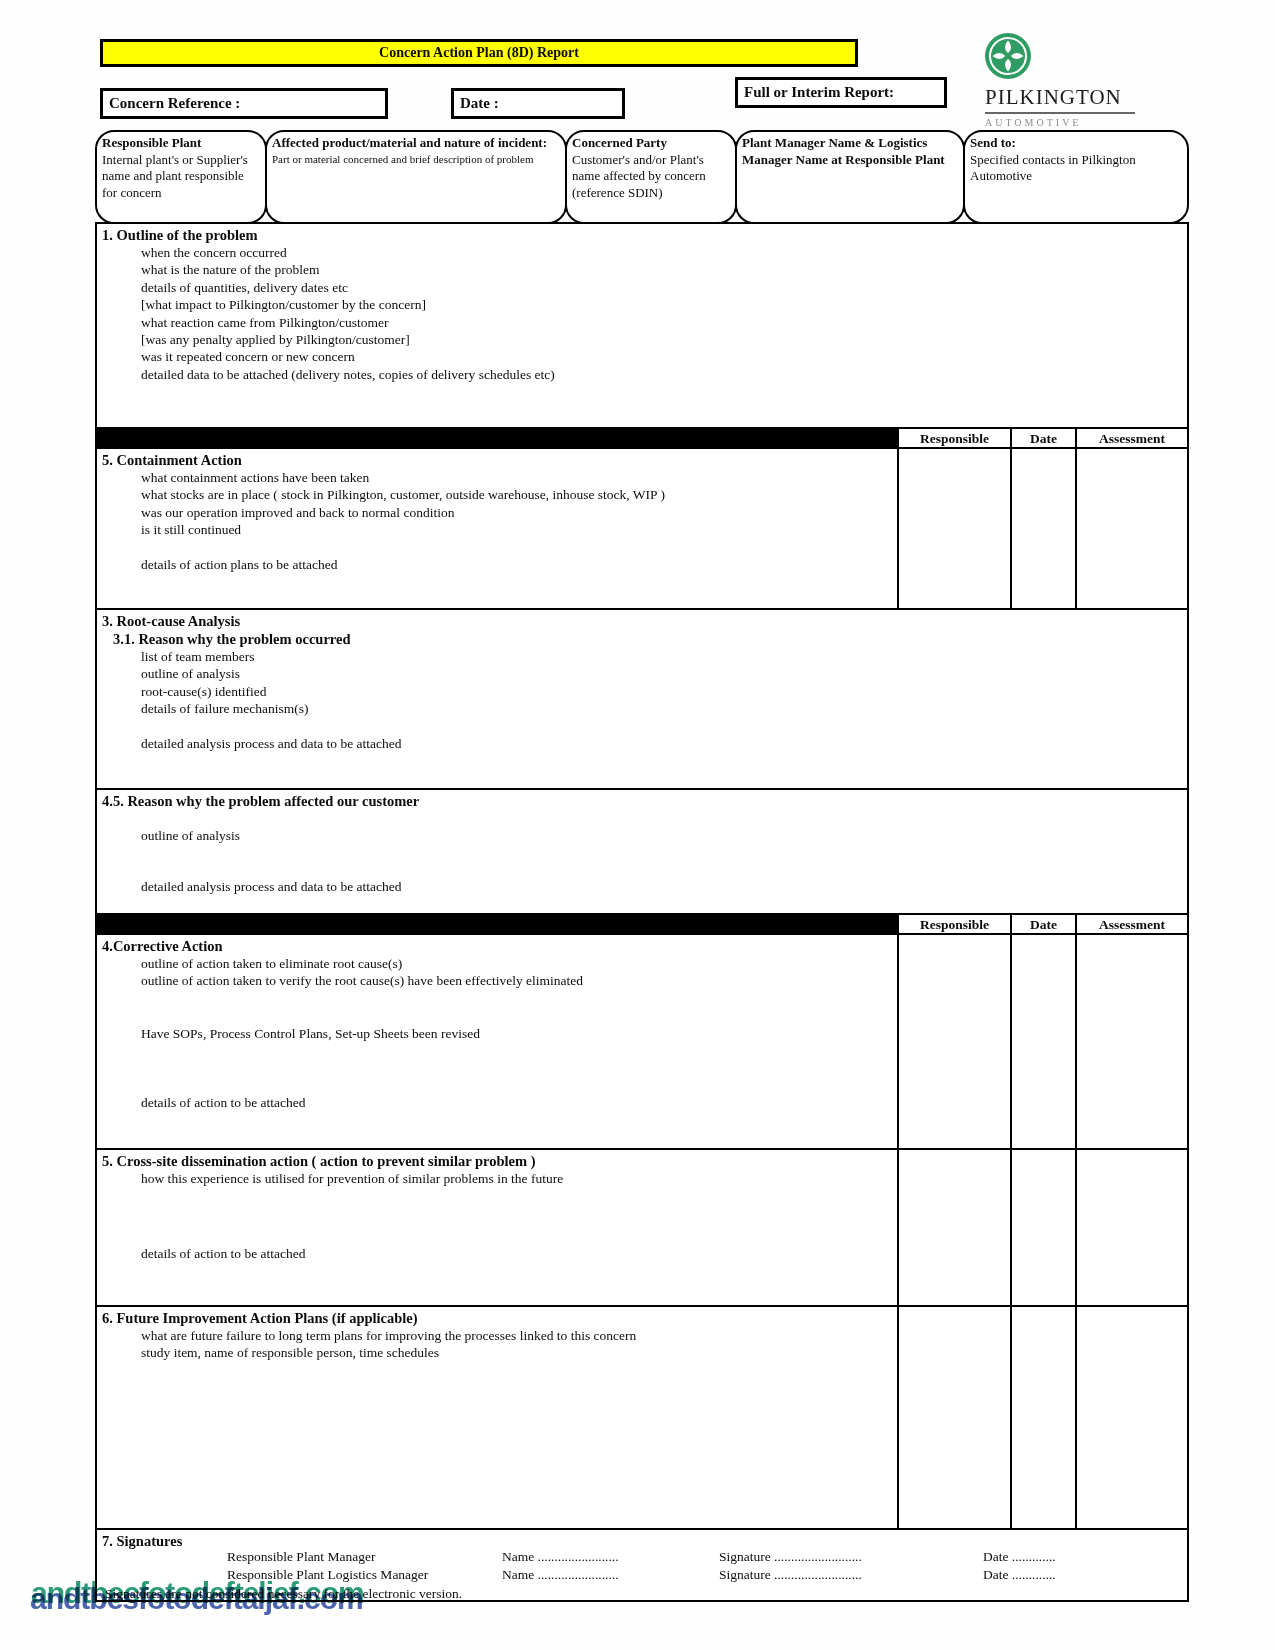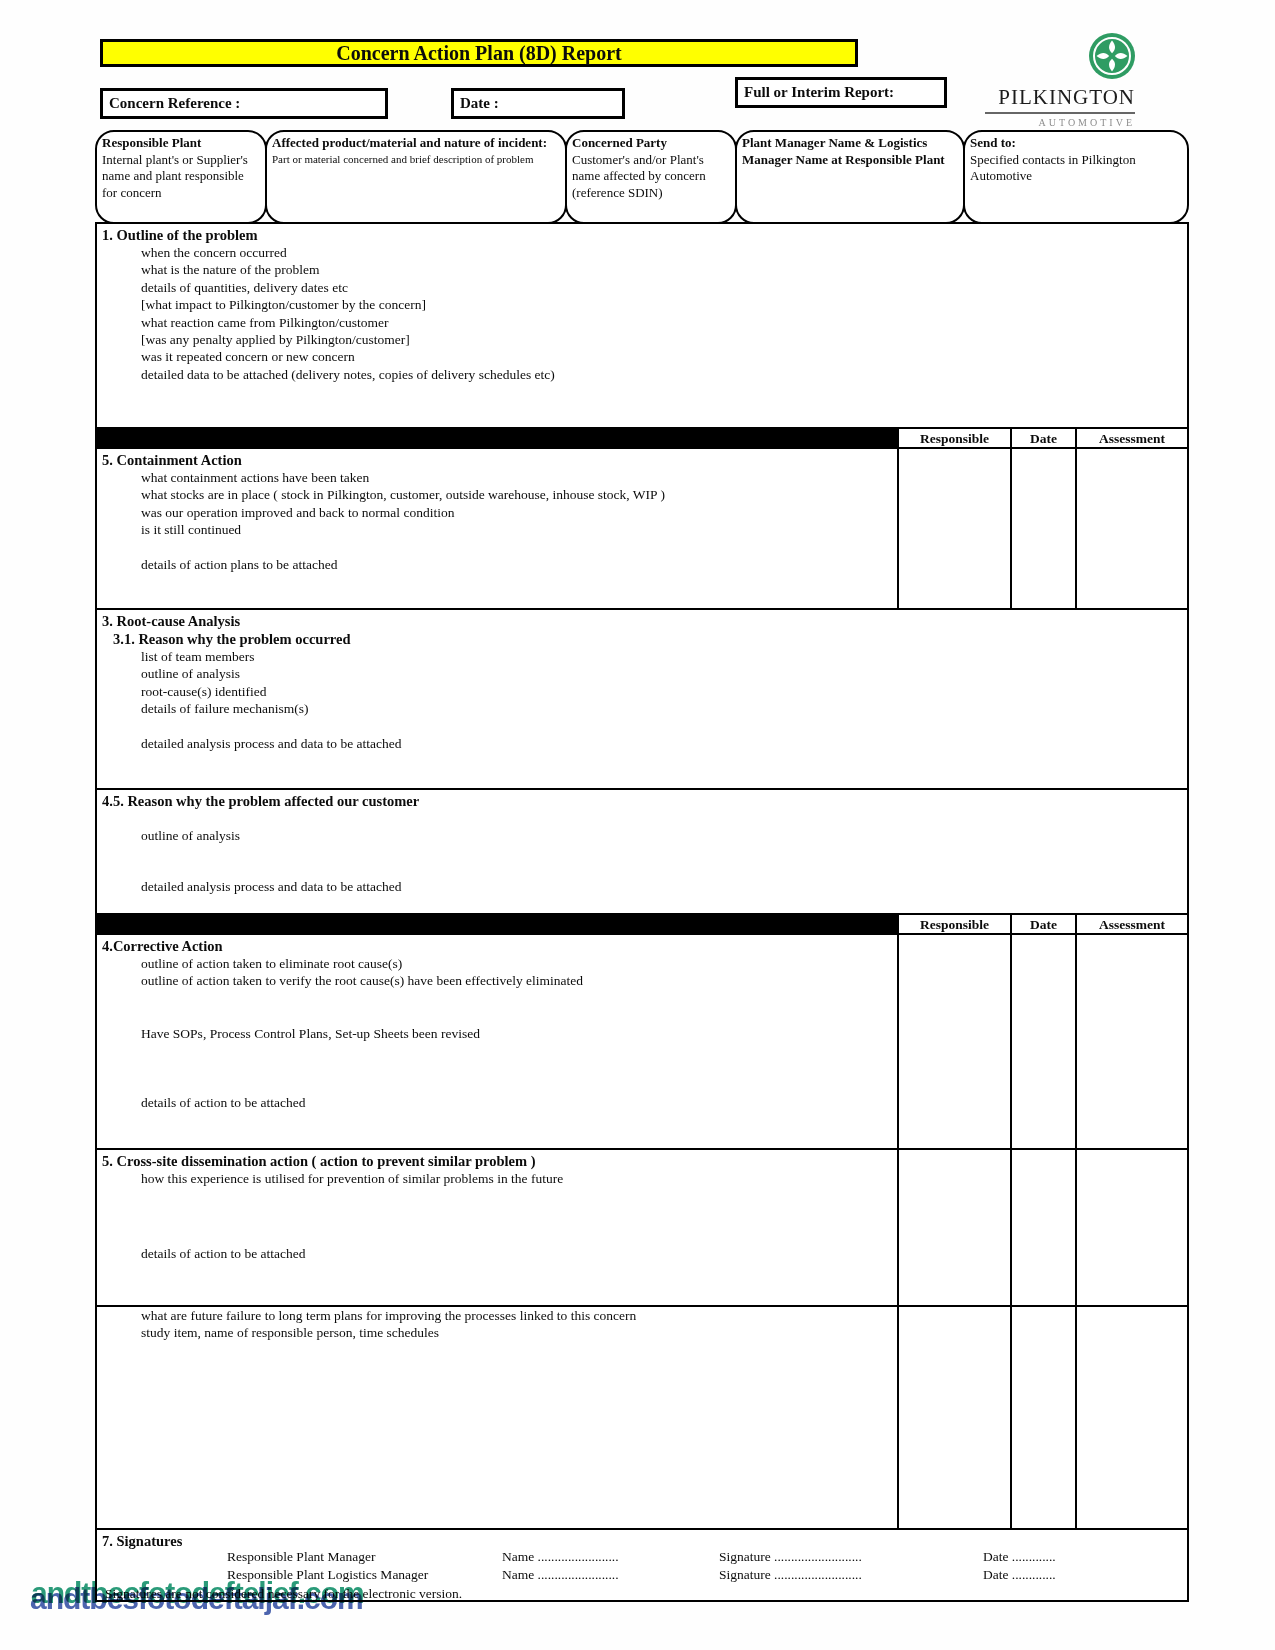--- a/index.html
+++ b/index.html
@@ -1,25 +1,25 @@
 <!DOCTYPE html>
 <html><head>
 <meta charset="utf-8">
 <style>
   html,body{margin:0;padding:0;background:#e9e9e9;}
   #page{position:relative;width:1275px;height:1650px;background:#fefefe;margin:0 auto;
         font-family:"Liberation Serif","DejaVu Serif",serif;color:#0c0c0c;overflow:hidden;}
   .abs{position:absolute;box-sizing:border-box;}
   
   .title-bar{background:#ffff00;border:3px solid #000;text-align:center;
-             font-weight:bold;font-size:20px;line-height:22px;}
+             font-weight:bold;font-size:14px;line-height:22px;}
   
   .field-box{border:3px solid #000;font-weight:bold;font-size:15px;padding:4px 6px;background:#fff;}
   
-  .logo-wrap{text-align:right;width:150px;}
+  .logo-wrap{text-align:left;width:150px;}
   .logo-name{font-size:21px;letter-spacing:1px;color:#1c1c1c;border-bottom:2px solid #666;
              padding-bottom:2px;margin-top:2px;}
   .logo-sub{font-size:10px;letter-spacing:3px;color:#8d8d8d;margin-top:3px;}
   
   .cell{position:absolute;box-sizing:border-box;border:2px solid #000;background:#fff;overflow:hidden;}
   .bar{background:#000;}
   .colhead{font-weight:bold;font-size:13.5px;text-align:center;line-height:19px;}
   .hc{padding:3px 5px;font-size:13px;line-height:16.5px;border-radius:19px;}
   .hc .hc-title{font-weight:bold;}
   .hc .hc-sub{font-weight:normal;}
@@ -170,20 +170,21 @@
         <div class="line">how this experience is utilised for prevention of similar problems in the future</div>
         <div style="height:58px"></div>
         <div class="line">details of action to be attached</div>
       </div>
     </div>
     <div class="cell" style="left:802px;top:1018px;width:115px;height:159px"></div>
     <div class="cell" style="left:915px;top:1018px;width:67px;height:159px"></div>
     <div class="cell" style="left:980px;top:1018px;width:114px;height:159px"></div>
 
     <div class="cell" style="left:0;top:1175px;width:804px;height:225px">
+      <div class="sec-heading">6. Future Improvement Action Plans (if applicable)</div>
       <div class="lines">
         <div class="line">what are future failure to long term plans for improving the processes linked to this concern</div>
         <div class="line">study item, name of responsible person, time schedules</div>
       </div>
     </div>
     <div class="cell" style="left:802px;top:1175px;width:115px;height:225px"></div>
     <div class="cell" style="left:915px;top:1175px;width:67px;height:225px"></div>
     <div class="cell" style="left:980px;top:1175px;width:114px;height:225px"></div>
 
     <div class="cell" style="left:0;top:1398px;width:1094px;height:74px">

